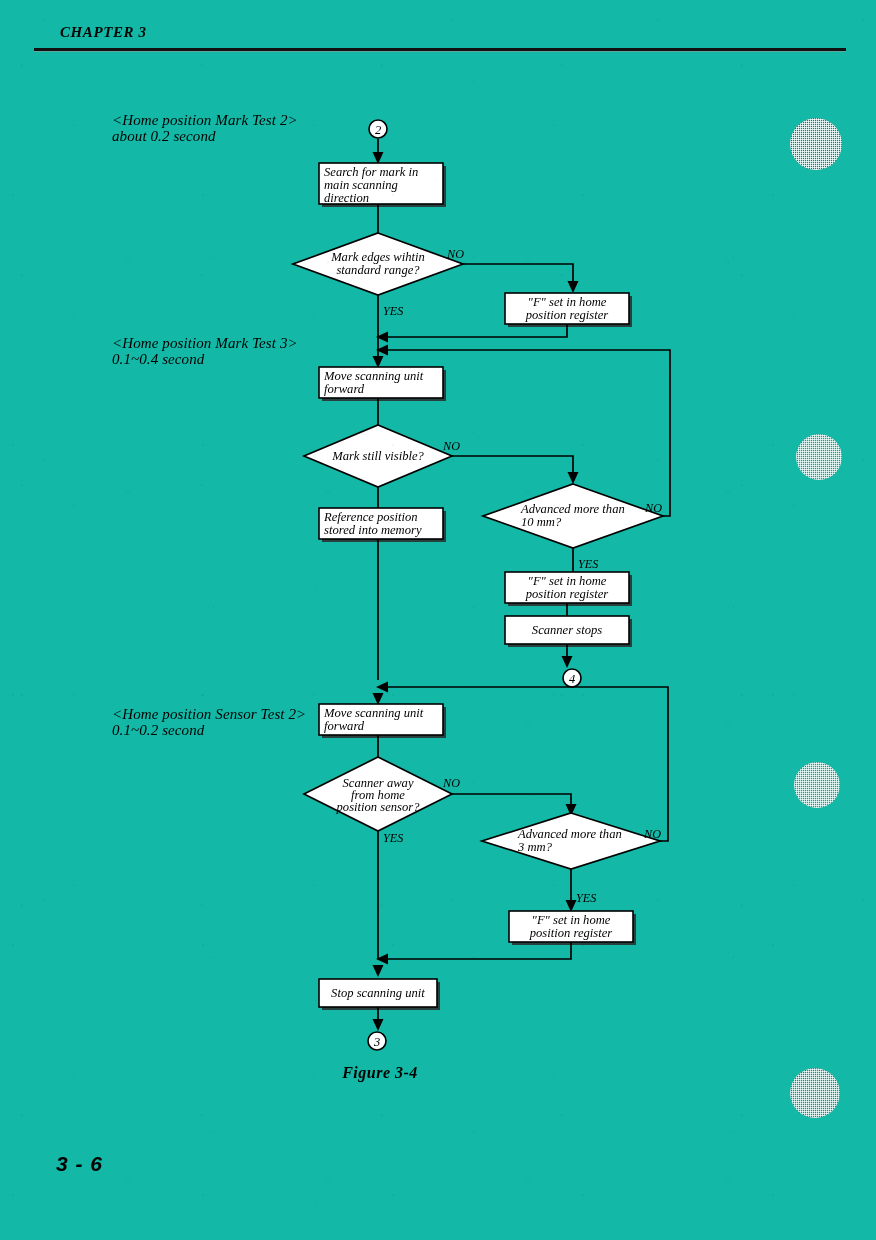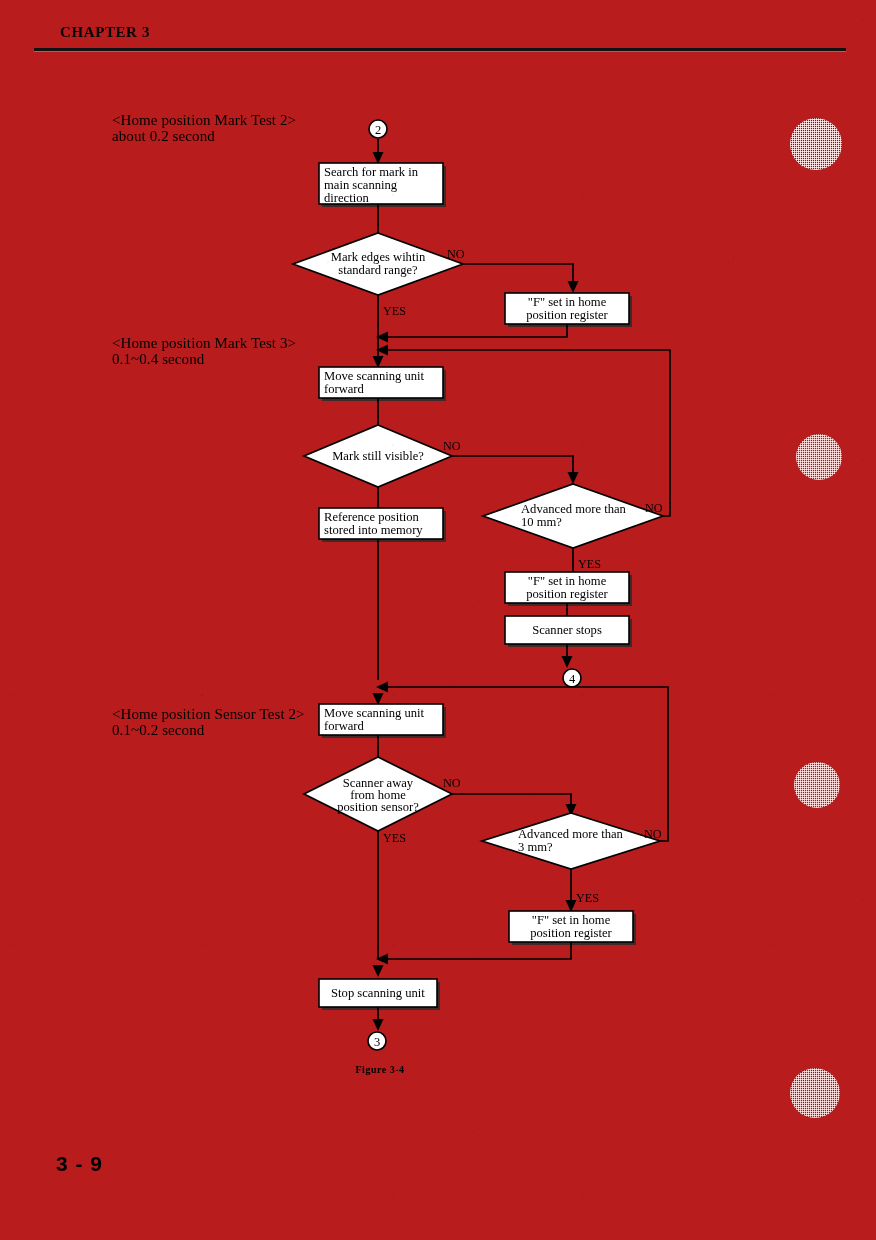--- a/index.html
+++ b/index.html
@@ -13,21 +13,22 @@
     height: 1240px;
     position: relative;
     overflow: hidden;
     font-family: "Liberation Serif", serif;
     color: #000000;
   }
 
   #page {
     position: absolute;
     inset: 0;
-    background: #b91c1c;
+    background: #14b8a6;
+    font-style: italic;
   }
 
   
   #chapter-head {
     position: absolute;
     left: 60px;
     top: 24px;
     font-family: "Liberation Serif", serif;
     font-weight: bold;
     font-size: 15px;
@@ -64,21 +65,21 @@
 
   
   #figure-caption {
     position: absolute;
     left: 0;
     top: 1064px;
     width: 760px;
     text-align: center;
     font-family: "Liberation Serif", serif;
     font-weight: bold;
-    font-size: 10px;
+    font-size: 16px;
     letter-spacing: .5px;
   }
 
   
   .stage-note {
     position: absolute;
     font-family: "Liberation Serif", serif;
     font-size: 15px;
     line-height: 15.5px;
     white-space: pre-line;
@@ -344,21 +345,21 @@
     <path class="flowline" d="M378,1007 L378,1023"></path>
     <polygon class="arrowhead" points="378,1031 372.5,1019 383.5,1019"></polygon>
 
     <circle class="conn-circle" cx="377" cy="1041" r="9"></circle>
     <text class="conntext" x="377" y="1045.5">3</text>
 
   </svg>
 
   <div id="figure-caption">Figure 3-4</div>
 
-  <div id="page-number">3 - 9</div>
+  <div id="page-number">3 - 6</div>
 
   <div class="punch" id="punch-1"></div>
   <div class="punch" id="punch-2"></div>
   <div class="punch" id="punch-3"></div>
   <div class="punch" id="punch-4"></div>
 
   <div id="paper-noise"></div>
 
 </div>
 

